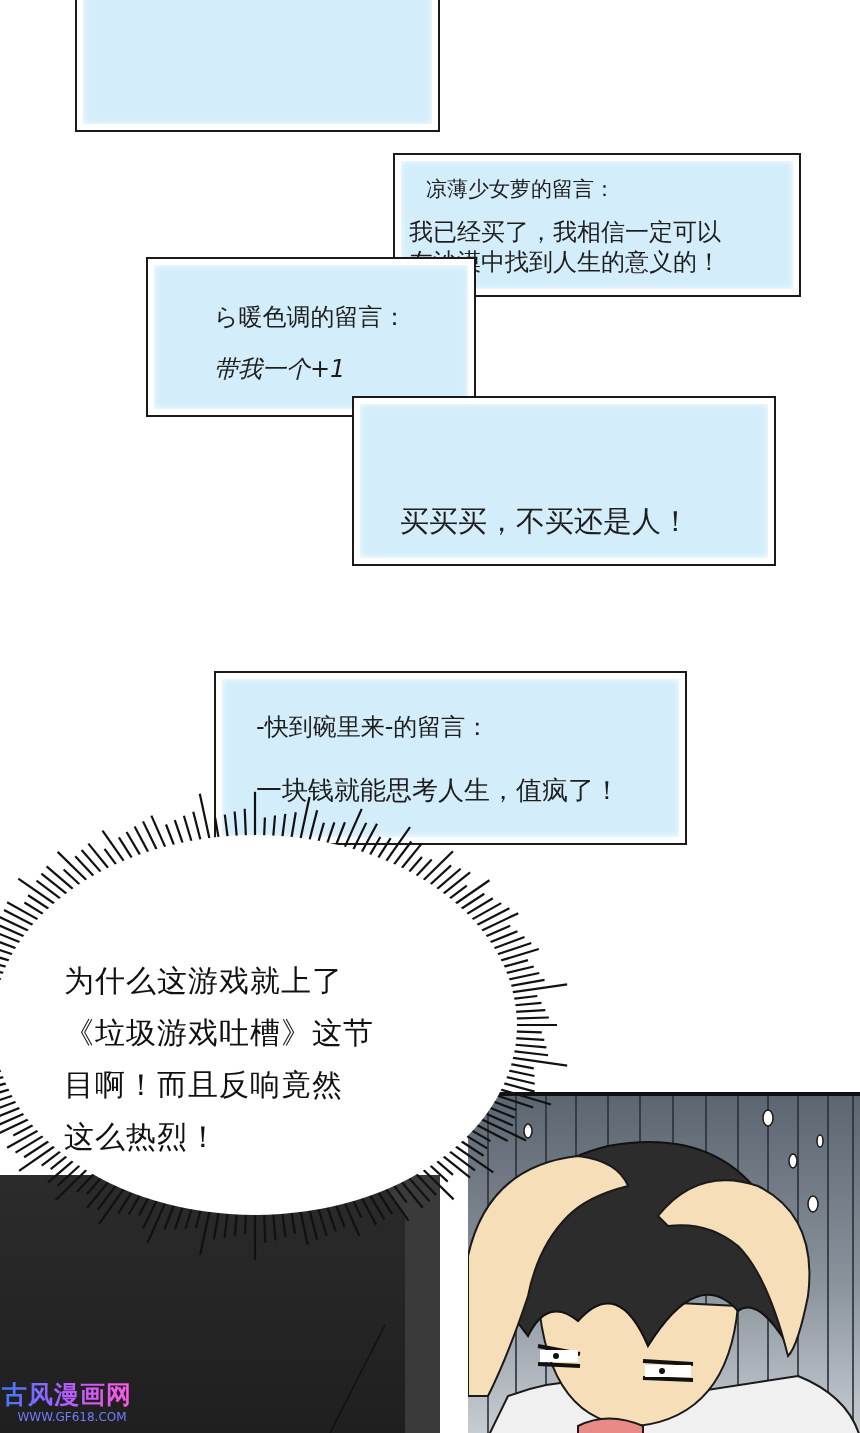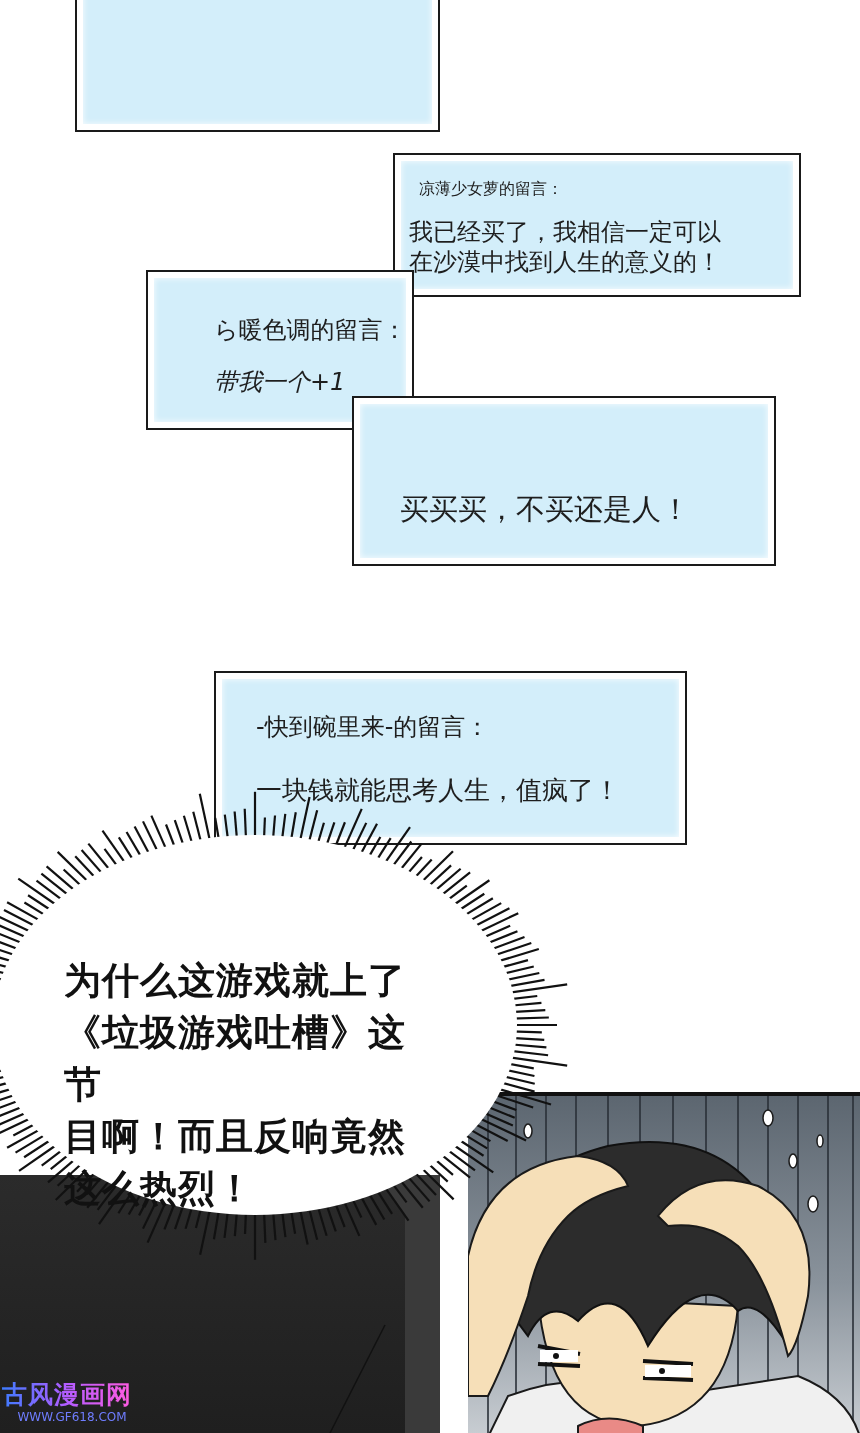--- a/index.html
+++ b/index.html
@@ -29,22 +29,22 @@
   
   .burst {
     position: absolute;
     left: -70px; top: 790px;
     width: 650px; height: 470px;
   }
   .bubble-text {
     position: absolute;
     left: 64px; top: 955px;
     width: 360px;
-    font-size: 37px; line-height: 52px;
-    font-weight: bold;
+    font-size: 30px; line-height: 52px;
+    font-weight: normal;
     color: #111;
     white-space: pre-line;
     letter-spacing: 1px;
   }
   .monitor {
     position: absolute; left: 0; top: 1175px; width: 440px; height: 258px;
     background: linear-gradient(180deg,#2b2b2b 0%,#1f1f1f 100%);
   }
   .character-panel {
     position: absolute; left: 468px; top: 1092px; width: 392px; height: 341px;
@@ -68,34 +68,34 @@
 </style>
 </head>
 <body>
 
 <div class="comment-box" style="left:75px; top:-20px; width:365px; height:152px;">
   <div class="comment-inner"></div>
 </div>
 
 <div class="comment-box" style="left:393px; top:153px; width:408px; height:144px;">
   <div class="comment-inner"></div>
-  <div class="comment-text" style="left:24px; top:20px; font-size:16px; line-height:28px;">凉薄少女萝的留言：</div>
+  <div class="comment-text" style="left:31px; top:20px; font-size:21px; line-height:28px;">凉薄少女萝的留言：</div>
   <div class="comment-text" style="left:14px; top:62px; font-size:24px; line-height:30px;">我已经买了，我相信一定可以
 在沙漠中找到人生的意义的！</div>
 </div>
 
-<div class="comment-box" style="left:146px; top:270px; width:268px; height:160px;">
+<div class="comment-box" style="left:146px; top:257px; width:330px; height:160px;">
   <div class="comment-inner"></div>
   <div class="comment-text" style="left:66px; top:42px; font-size:24px; line-height:32px;">ら暖色调的留言：</div>
   <div class="comment-text" style="left:66px; top:94px; font-size:24px; line-height:32px;font-style:italic;">带我一个+1</div>
 </div>
 
 <div class="comment-box" style="left:352px; top:396px; width:424px; height:170px;">
   <div class="comment-inner"></div>
-  <div class="comment-text" style="left:46px; top:92px; font-size:29px; line-height:38px;text-align:center;">买买买，不买还是人！</div>
+  <div class="comment-text" style="left:46px; top:104px; font-size:29px; line-height:38px;text-align:center;">买买买，不买还是人！</div>
 </div>
 
 <div class="comment-box" style="left:214px; top:671px; width:473px; height:174px;">
   <div class="comment-inner"></div>
   <div class="comment-text" style="left:40px; top:100px; font-size:26px; line-height:34px;">一块钱就能思考人生，值疯了！</div>
   <div class="comment-text" style="left:40px; top:38px; font-size:24px; line-height:32px;">-快到碗里来-的留言：</div>
 </div>
 
 <div class="monitor">
   <svg width="440" height="258" style="position:absolute;left:0;top:0">

